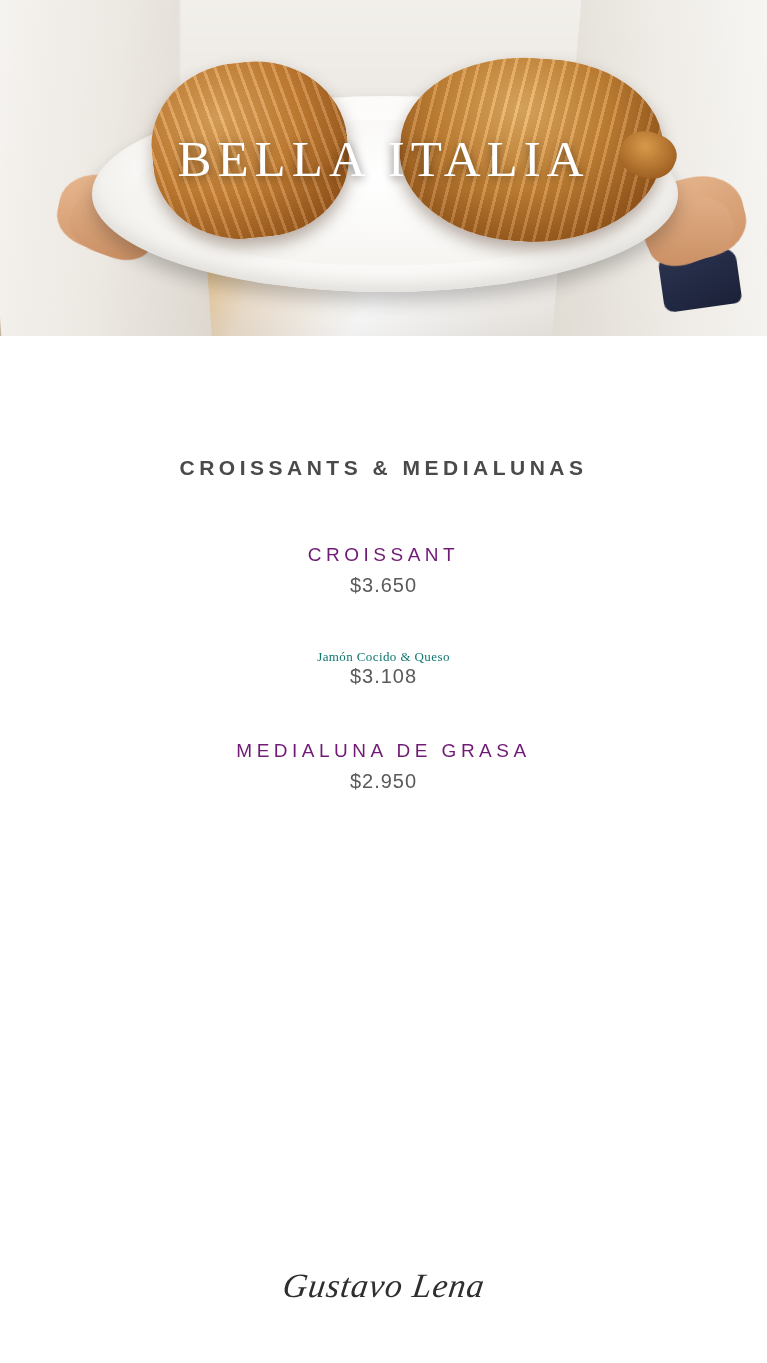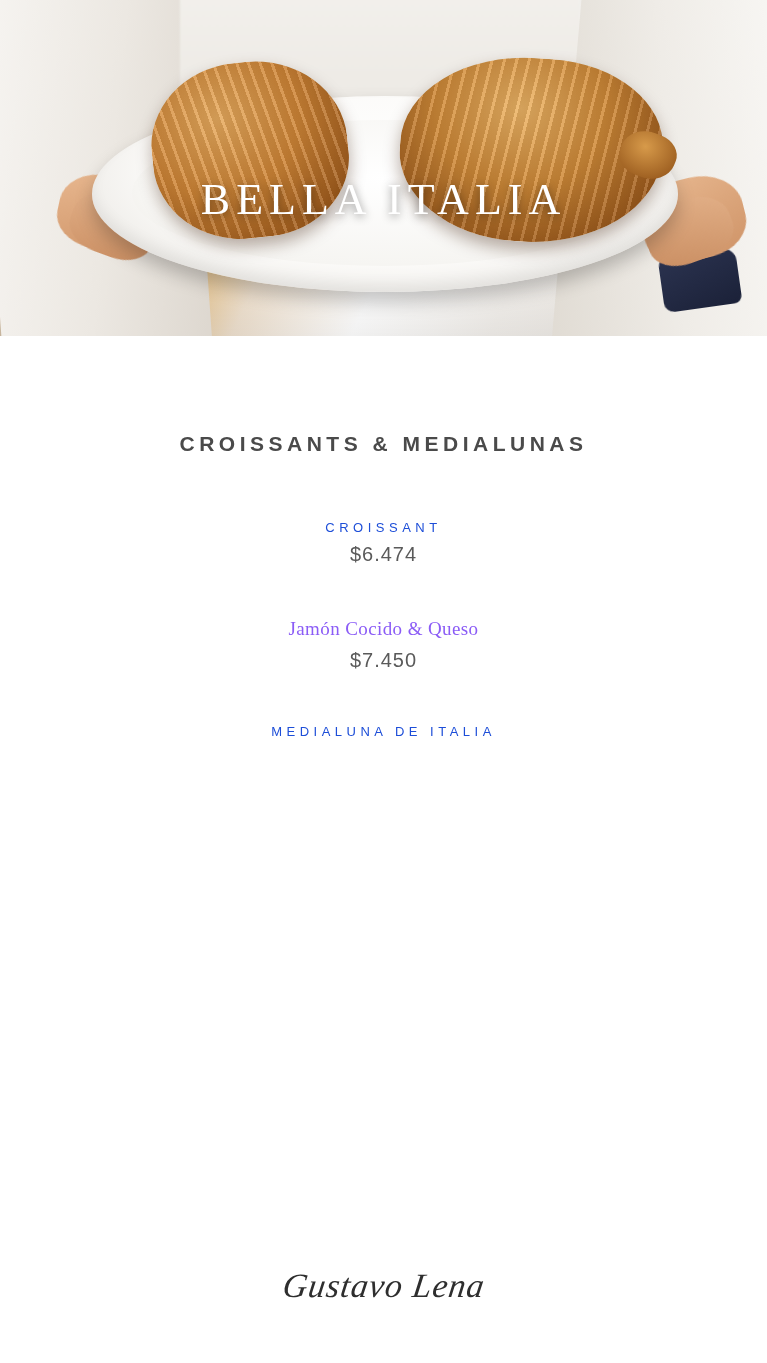--- a/index.html
+++ b/index.html
@@ -128,56 +128,55 @@
     background: radial-gradient(ellipse at 40% 35%, #d79a4a, #8c4d14);
     transform: rotate(22deg);
   }
 
   .hero-title {
     position: absolute;
     left: 0; right: 0;
     top: 130px;
     text-align: center;
     font-family: "Liberation Serif", serif;
-    font-size: 44px;
+    font-size: 51px;
     letter-spacing: 6px;
     color: #ffffff;
     text-shadow: 0 2px 10px rgba(0,0,0,0.45);
     font-weight: 400;
     white-space: nowrap;
-    margin-top: 44px;
   }
 
   
   .menu {
-    padding-top: 96px;
+    padding-top: 120px;
     text-align: center;
   }
   .section-title {
     font-size: 21px;
     letter-spacing: 4.5px;
     font-weight: bold;
     color: #4a4a4a;
     margin-bottom: 64px;
   }
   .item {
     margin-bottom: 52px;
   }
   .item-name {
-    font-size: 13px;
+    font-size: 19px;
     letter-spacing: 4.5px;
-    color: #1d4ed8;
+    color: #701a75;
     margin-bottom: 8px;
   }
   .item-desc {
     font-family: "Liberation Serif", serif;
-    font-size: 19px;
+    font-size: 13px;
     letter-spacing: 0.4px;
-    color: #8b5cf6;
-    margin-bottom: 9px;
+    color: #0f766e;
+    margin-bottom: 0;
   }
   .item-price {
     font-size: 20px;
     letter-spacing: 1px;
     color: #5a5a5a;
   }
 
   
   .signature {
     position: absolute;
@@ -216,29 +215,30 @@
     <div class="croissant-tip"></div>
   </div>
   <div class="hero-title">BELLA ITALIA</div>
 </div>
 
 <div class="menu">
   <div class="section-title">CROISSANTS &amp; MEDIALUNAS</div>
 
   <div class="item">
     <div class="item-name">CROISSANT</div>
-    <div class="item-price">$6.474</div>
+    <div class="item-price">$3.650</div>
   </div>
 
   <div class="item">
     <div class="item-desc">Jamón Cocido &amp; Queso</div>
-    <div class="item-price">$7.450</div>
+    <div class="item-price">$3.108</div>
   </div>
 
   <div class="item">
-    <div class="item-name">MEDIALUNA DE ITALIA</div>
+    <div class="item-name">MEDIALUNA DE GRASA</div>
+    <div class="item-price">$2.950</div>
   </div>
 
 </div>
 
 <div class="signature">
   <span class="signature-text">Gustavo Lena</span>
 </div>
 
 </body></html>

